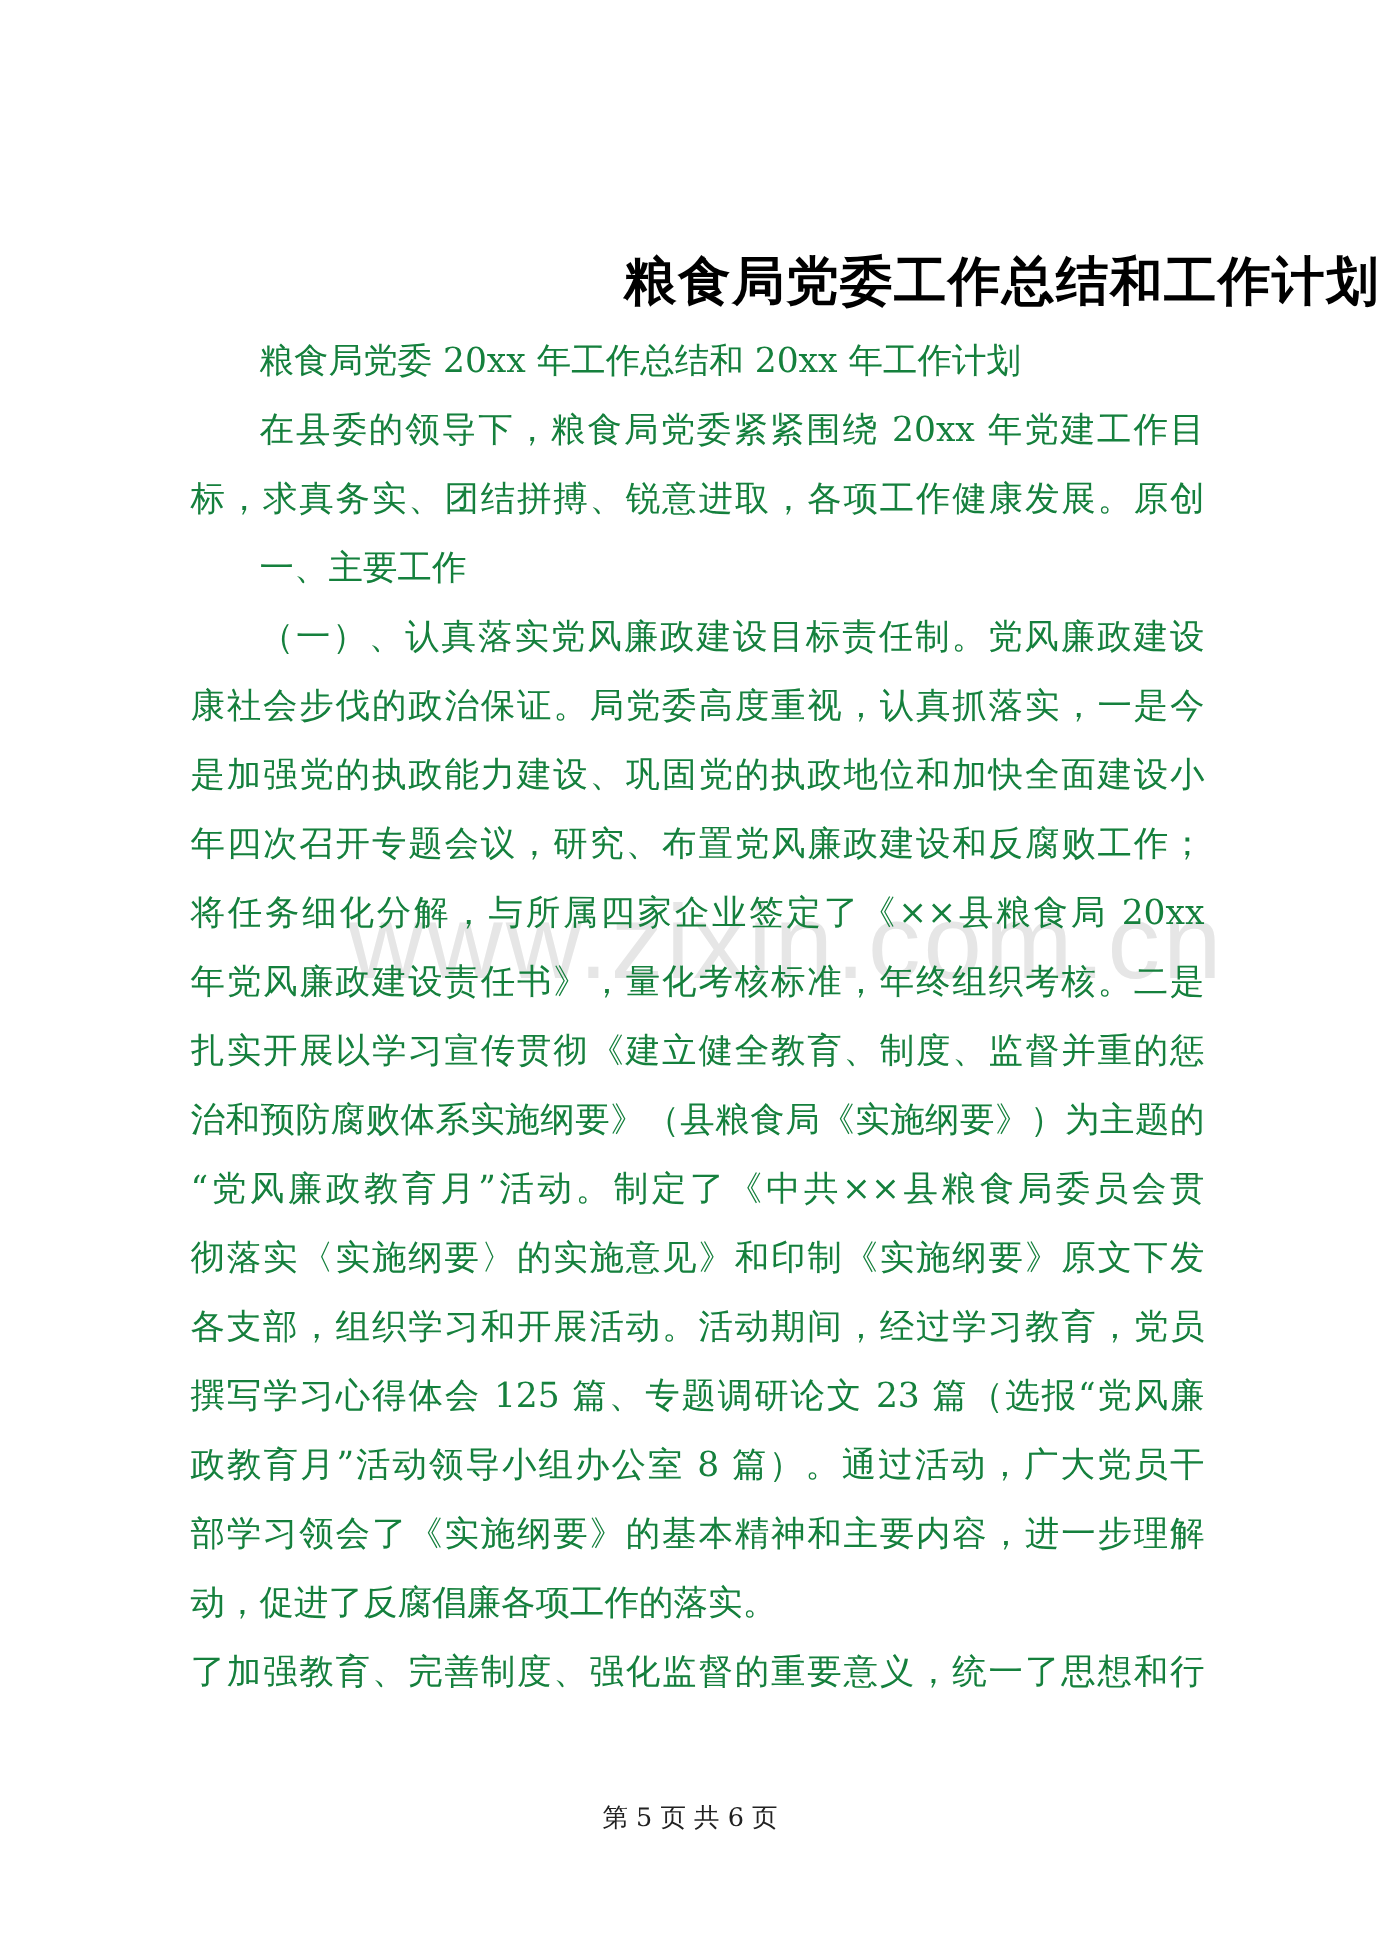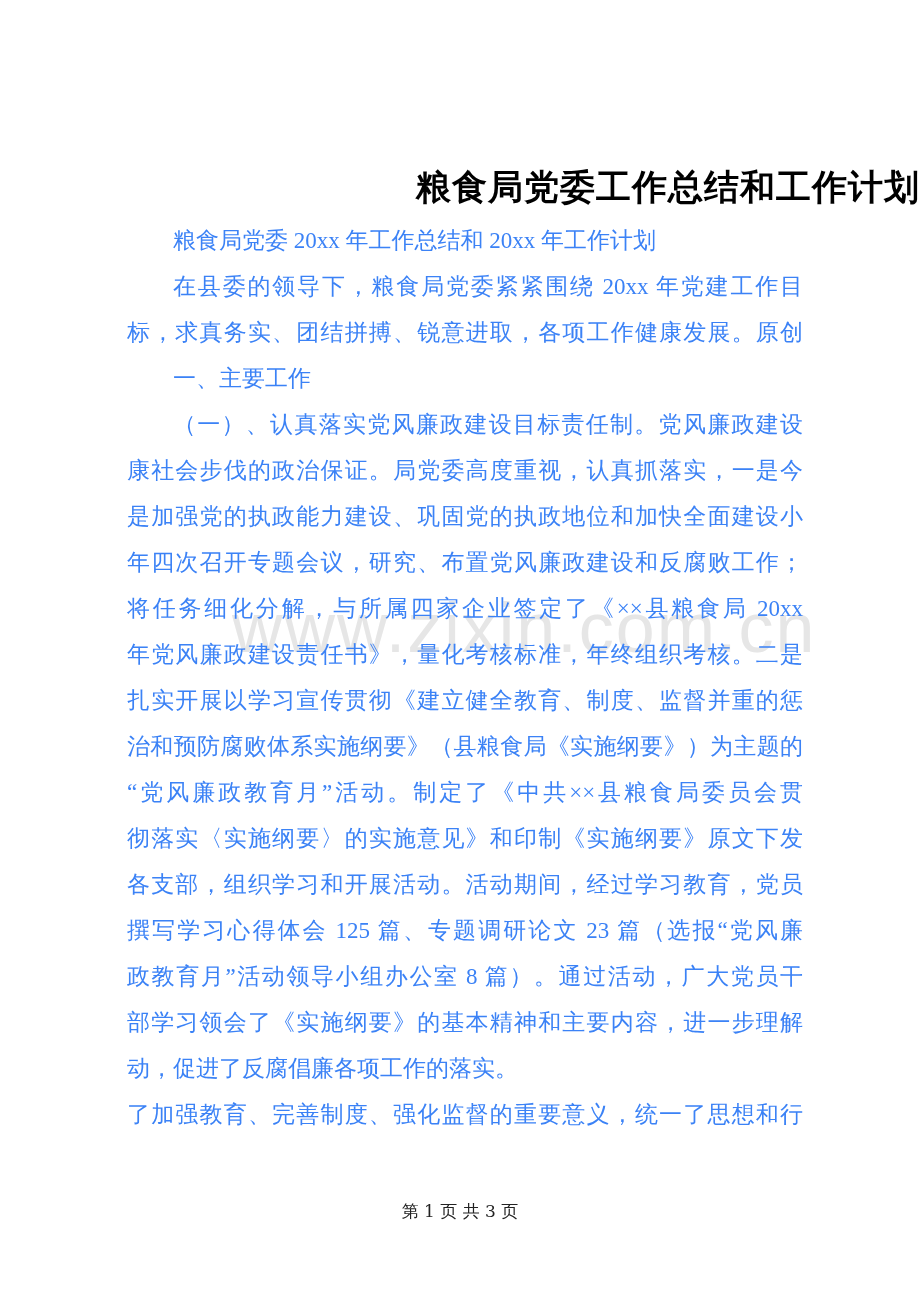--- a/index.html
+++ b/index.html
@@ -3,21 +3,21 @@
   <meta charset="utf-8">
   <style>
     html, body { margin: 0; padding: 0; background: #ffffff; }
     body { width: 920px; height: 1302px; position: relative; overflow: hidden;
            font-family: "DejaVu Serif", "Liberation Serif", serif; color: #111; }
     .title { position: absolute; top: 164px; left: 0; width: 920px; text-align: right;
              font-size: 35px; font-weight: bold; letter-spacing: 1px; color: #000;
              font-family: "DejaVu Sans", "Liberation Sans", sans-serif; }
     .body { position: absolute; top: 218px; left: 127px; width: 676px; }
     .line { height: 46px; line-height: 46px; font-size: 23px; white-space: nowrap;
-            text-align: justify; text-align-last: justify; color: #3b82f6; font-family: Liberation Serif, serif; }
+            text-align: justify; text-align-last: justify; color: #15803d; }
     .line.indent { padding-left: 46px; }
     .line.last { text-align-last: left; }
     .watermark { position: absolute; top: 588px; left: 232px; font-size: 70px;
                  color: #e6e6e6; font-family: Liberation Sans, sans-serif;
                  letter-spacing: 2px; z-index: 0; pointer-events: none; }
     .body { z-index: 1; }
     .footer { position: absolute; top: 1200px; left: 0; width: 920px; text-align: center;
               font-size: 17px; color: #222; }
   </style>
 </head>
@@ -43,13 +43,13 @@
     <div class="line">“党风廉政教育月”活动。制定了《中共××县粮食局委员会贯</div>
     <div class="line">彻落实〈实施纲要〉的实施意见》和印制《实施纲要》原文下发</div>
     <div class="line">各支部，组织学习和开展活动。活动期间，经过学习教育，党员</div>
     <div class="line">撰写学习心得体会 125 篇、专题调研论文 23 篇（选报“党风廉</div>
     <div class="line">政教育月”活动领导小组办公室 8 篇）。通过活动，广大党员干</div>
     <div class="line">部学习领会了《实施纲要》的基本精神和主要内容，进一步理解</div>
     <div class="line last">动，促进了反腐倡廉各项工作的落实。</div>
     <div class="line">了加强教育、完善制度、强化监督的重要意义，统一了思想和行</div>
   </div>
 
-<div class="footer">第 1 页  共 3 页</div>
+<div class="footer">第 5 页  共 6 页</div>
 
 </body></html>

